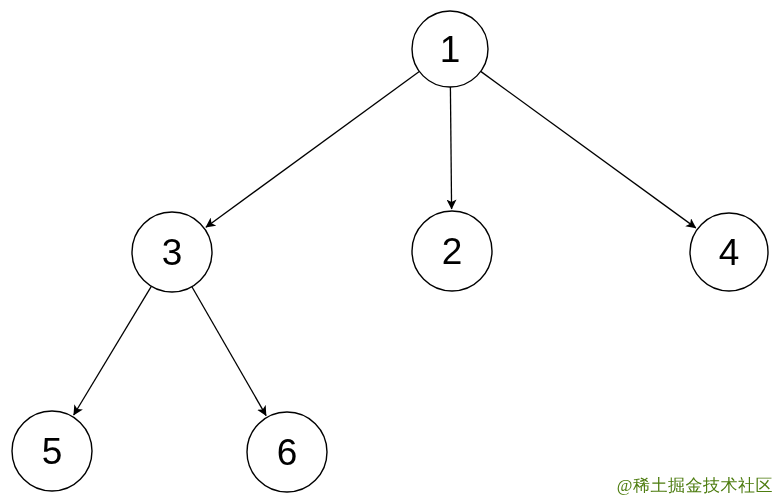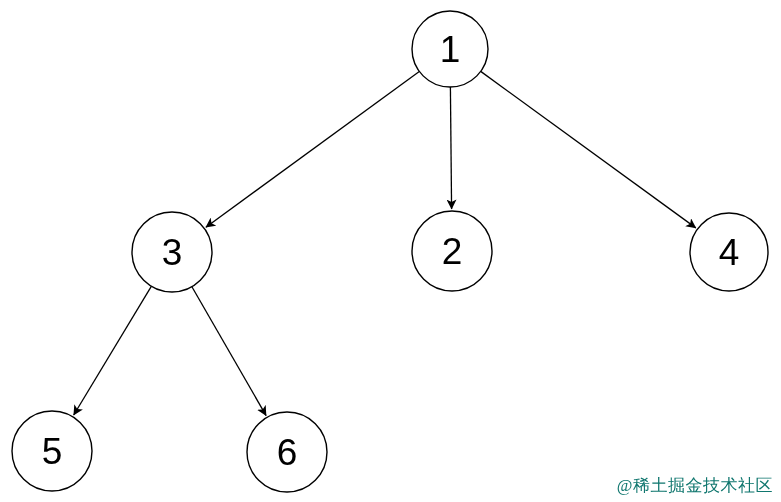--- a/index.html
+++ b/index.html
@@ -77,14 +77,14 @@
       </g>
       <g>
         <circle cx="52" cy="451" r="40" stroke="#000000" fill="#ffffff"></circle>
         <text x="52" y="451" dy="0.35em" fill="#000000">5</text>
       </g>
       <g>
         <circle cx="287" cy="452" r="40" stroke="#000000" fill="#ffffff"></circle>
         <text x="287" y="452" dy="0.35em" fill="#000000">6</text>
       </g>
     </svg>
-  <div class="watermark" style="color: #0f766e;">@稀土掘金技术社区</div>
+  <div class="watermark" style="color: #4d7c0f;">@稀土掘金技术社区</div>
 </div>
 
 </body></html>

